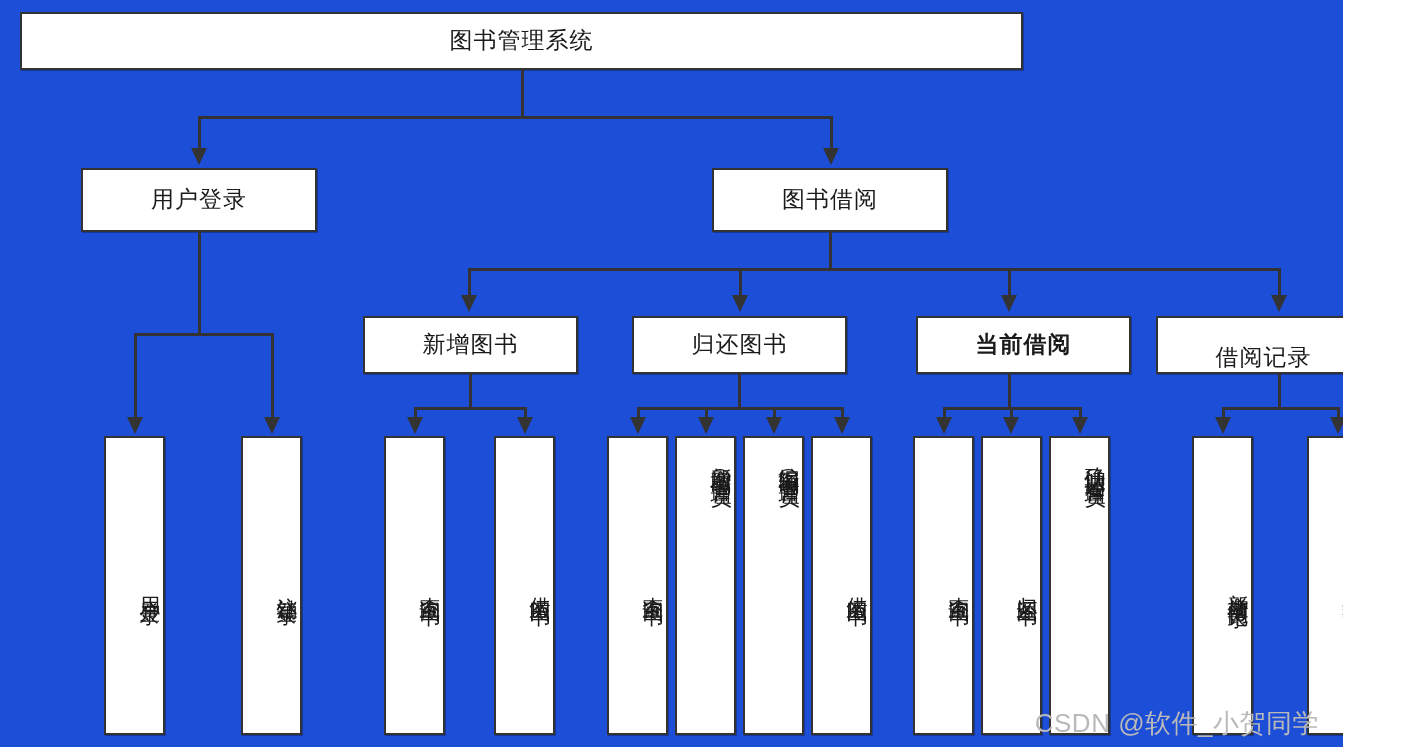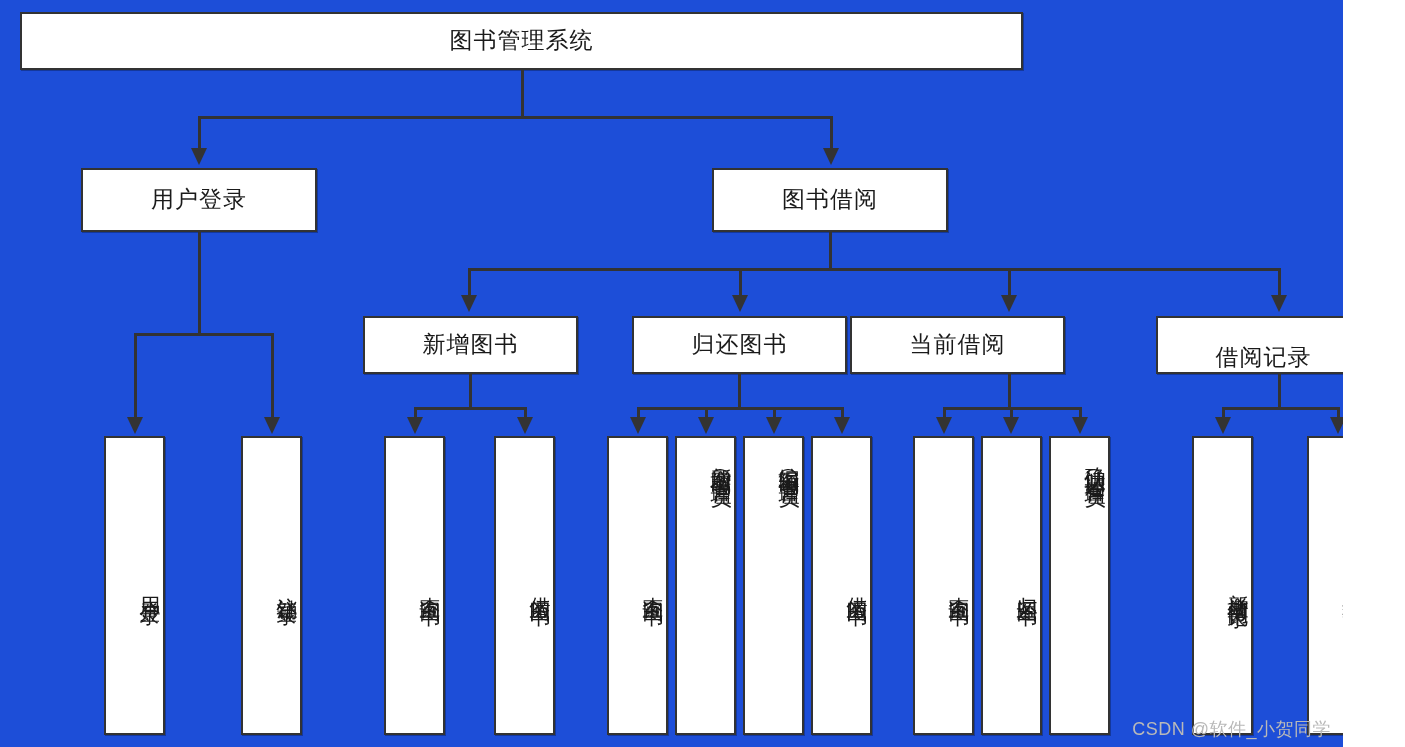--- a/index.html
+++ b/index.html
@@ -57,23 +57,23 @@
   .arrow {
     position: absolute;
     width: 0;
     height: 0;
     border-left: 8px solid transparent;
     border-right: 8px solid transparent;
     border-top: 17px solid #333333;
   }
   #watermark {
     position: absolute;
-    right: 12px;
+    right: 24px;
     bottom: 6px;
-    font-size: 18px;
+    font-size: 26px;
     color: #b9b9b9;
     letter-spacing: 0.5px;
     user-select: none;
     white-space: nowrap;
   }
 </style>
 </head>
 <body>
 
 <div id="canvas">
@@ -117,21 +117,21 @@
   <div class="arrow" style="left:1001px; top:295px;"></div>
   <div class="edge vline" style="left:1278px; top:268px; height:29px;"></div>
   <div class="arrow" style="left:1271px; top:295px;"></div>
 
   <div class="node h" style="left:363px; top:316px; width:215px; height:58px;">
     <span>新增图书</span>
   </div>
   <div class="node h" style="left:632px; top:316px; width:215px; height:58px;">
     <span>归还图书</span>
   </div>
-  <div class="node h" style="left:850px; top:316px; width:215px; height:58px;">
+  <div class="node h" style="left:916px; top:316px; width:215px; height:58px;font-weight:bold;">
     <span>当前借阅</span>
   </div>
   <div class="node h" style="left:1156px; top:316px; width:215px; height:58px;align-items:flex-end;">
     <span>借阅记录</span>
   </div>
 
   <div class="edge vline" style="left:469px; top:374px; height:35px;"></div>
   <div class="edge hline" style="left:414px; top:407px; width:113px;"></div>
   <div class="edge vline" style="left:414px; top:407px; height:12px;"></div>
   <div class="arrow" style="left:407px; top:417px;"></div>

